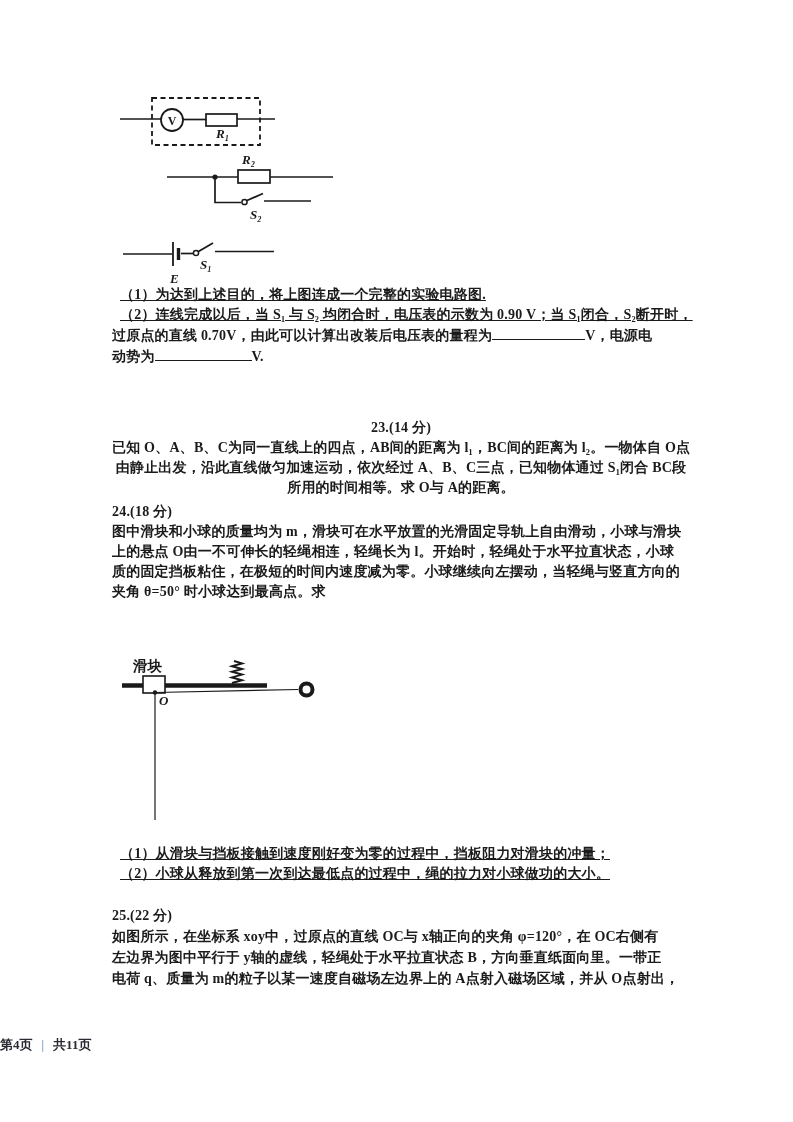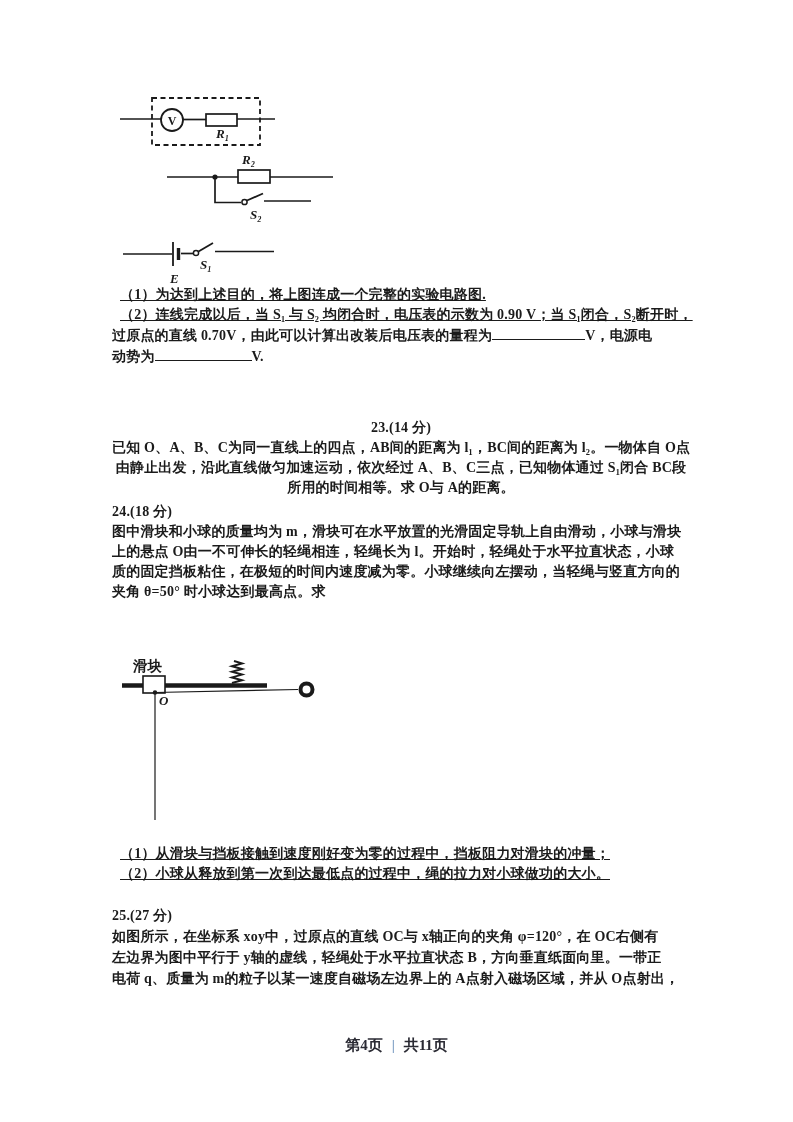--- a/index.html
+++ b/index.html
@@ -29,22 +29,22 @@
     height:14px;
     vertical-align:baseline;
   }
   .blank.w1{width:93px;}
   .blank.w2{width:97px;}
   .figure{position:absolute;}
   svg text{font-family:"Liberation Serif","DejaVu Serif",serif;}
   .footer{
     position:absolute;
     left:0;top:1036px;width:100%;
-    text-align:center;
-    font-size:15px;
+    text-align:left;
+    font-size:13px;
     font-weight:600;
     color:#2a2a33;
   }
   .footer .sep{color:#4f7cae;margin:0 9px;font-weight:400;}
 </style>
 </head>
 <body>
 
 <div class="page">
 
@@ -123,21 +123,21 @@
       <line x1="47" y1="41" x2="47" y2="168" stroke="#1a1a1a" stroke-width="1.2"></line>
     </svg>
   </div>
 
   <div class="textblock" style="top:796px;margin-top:48px;">
     <div class="tline indent">（1）从滑块与挡板接触到速度刚好变为零的过程中，挡板阻力对滑块的冲量；</div>
     <div class="tline indent">（2）小球从释放到第一次到达最低点的过程中，绳的拉力对小球做功的大小。</div>
   </div>
 
   <div class="textblock" style="top:905px;line-height:21px;">
-    <div class="tline">25.(27 分)</div>
+    <div class="tline">25.(22 分)</div>
     <div class="tline">如图所示，在坐标系 xoy中，过原点的直线 OC与 x轴正向的夹角 φ=120°，在 OC右侧有</div>
     <div class="tline">左边界为图中平行于 y轴的虚线，轻绳处于水平拉直状态 B，方向垂直纸面向里。一带正</div>
     <div class="tline">电荷 q、质量为 m的粒子以某一速度自磁场左边界上的 A点射入磁场区域，并从 O点射出，</div>
   </div>
 
   <div class="footer">
     <span>第4页</span><span class="sep">|</span><span>共11页</span>
   </div>
 
 </div>

